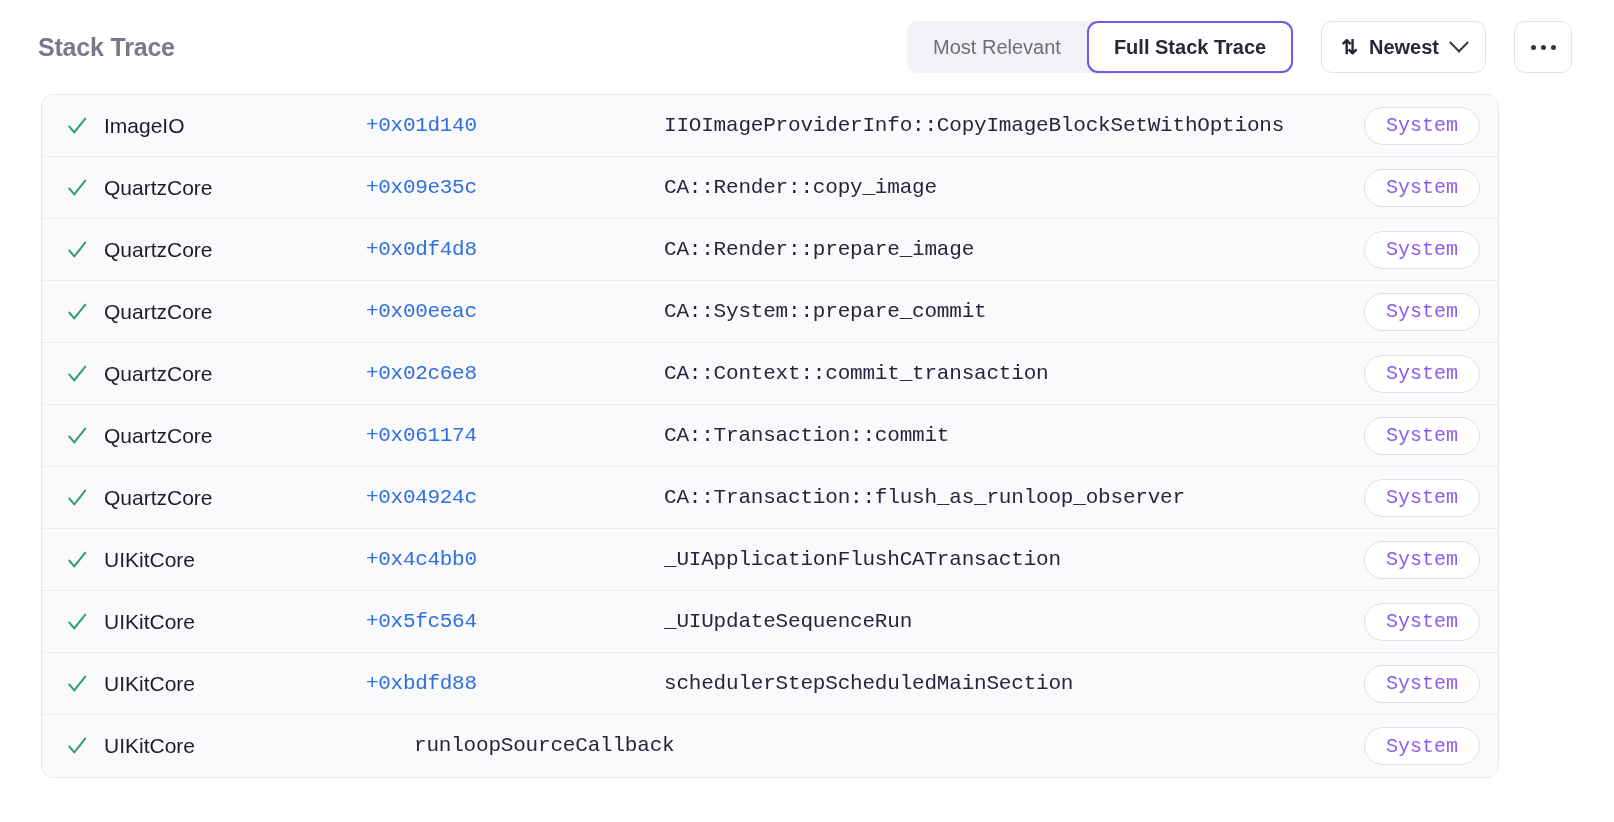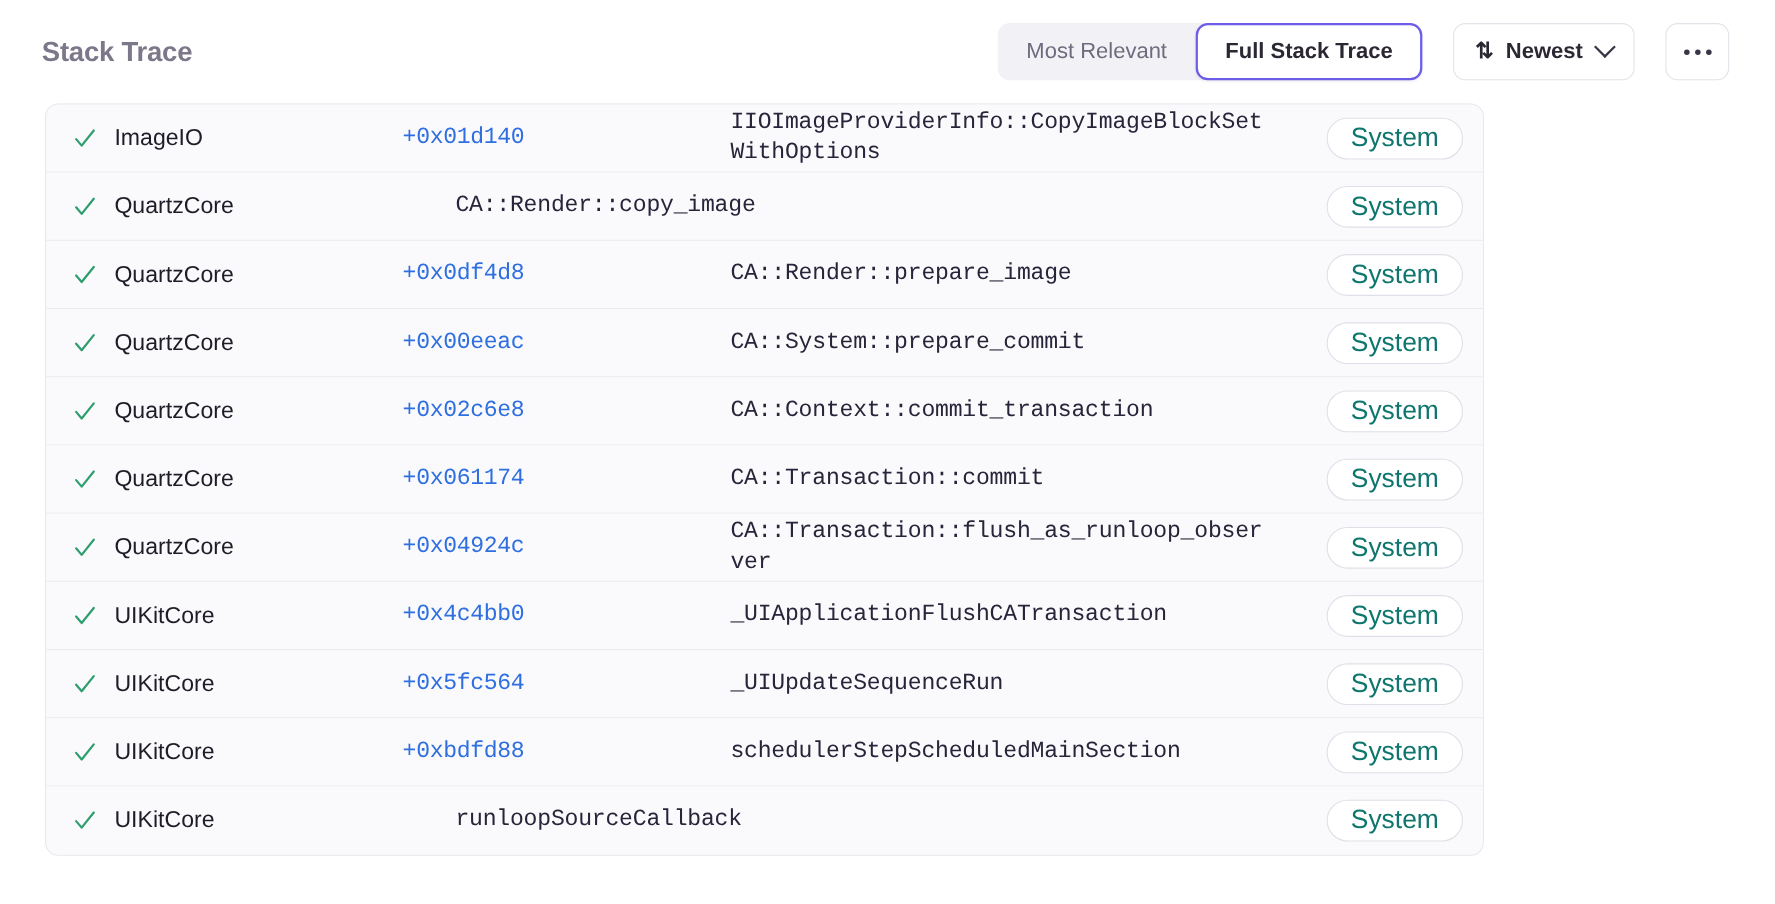--- a/index.html
+++ b/index.html
@@ -135,21 +135,21 @@
     height: 5px;
     border-radius: 50%;
     background: #3a3546;
   }
 
   
   .stack-table {
     position: absolute;
     left: 41px;
     top: 94px;
-    width: 1308px;
+    width: 1458px;
     border: 1.5px solid #e6e5ec;
     border-radius: 12px;
     background: #fafafc;
     overflow: hidden;
   }
 
   .frame-row {
     display: flex;
     align-items: center;
     min-height: 62px;
@@ -214,23 +214,24 @@
 
   .badge {
     display: inline-flex;
     align-items: center;
     justify-content: center;
     height: 38px;
     padding: 0 21px;
     border: 1.5px solid #e0dfe7;
     border-radius: 19px;
     background: #ffffff;
-    font-size: 24px;
-    color: #0f766e;
+    font-size: 20px;
+    color: #8b5cf6;
     white-space: nowrap;
+    font-family: Liberation Mono, monospace;
   }
 </style>
 </head>
 <body>
 
 <div class="panel">
 
   <div class="header">
     <div class="panel-title">Stack Trace</div>
 
@@ -270,20 +271,21 @@
           <span class="badge">System</span>
         </div>
       </div>
       <div class="frame-row">
         <div class="col-check">
           <svg class="check-icon" viewBox="0 0 24 24" fill="none">
             <path d="M3.5 12.5 L9 19 L21 4" stroke="#2f9e6e" stroke-width="2.2" stroke-linecap="round" stroke-linejoin="round"></path>
           </svg>
         </div>
         <div class="col-module">QuartzCore</div>
+        <div class="col-offset">+0x09e35c</div>
         <div class="col-symbol">CA::Render::copy_image</div>
         <div class="col-badge">
           <span class="badge">System</span>
         </div>
       </div>
       <div class="frame-row">
         <div class="col-check">
           <svg class="check-icon" viewBox="0 0 24 24" fill="none">
             <path d="M3.5 12.5 L9 19 L21 4" stroke="#2f9e6e" stroke-width="2.2" stroke-linecap="round" stroke-linejoin="round"></path>
           </svg>

